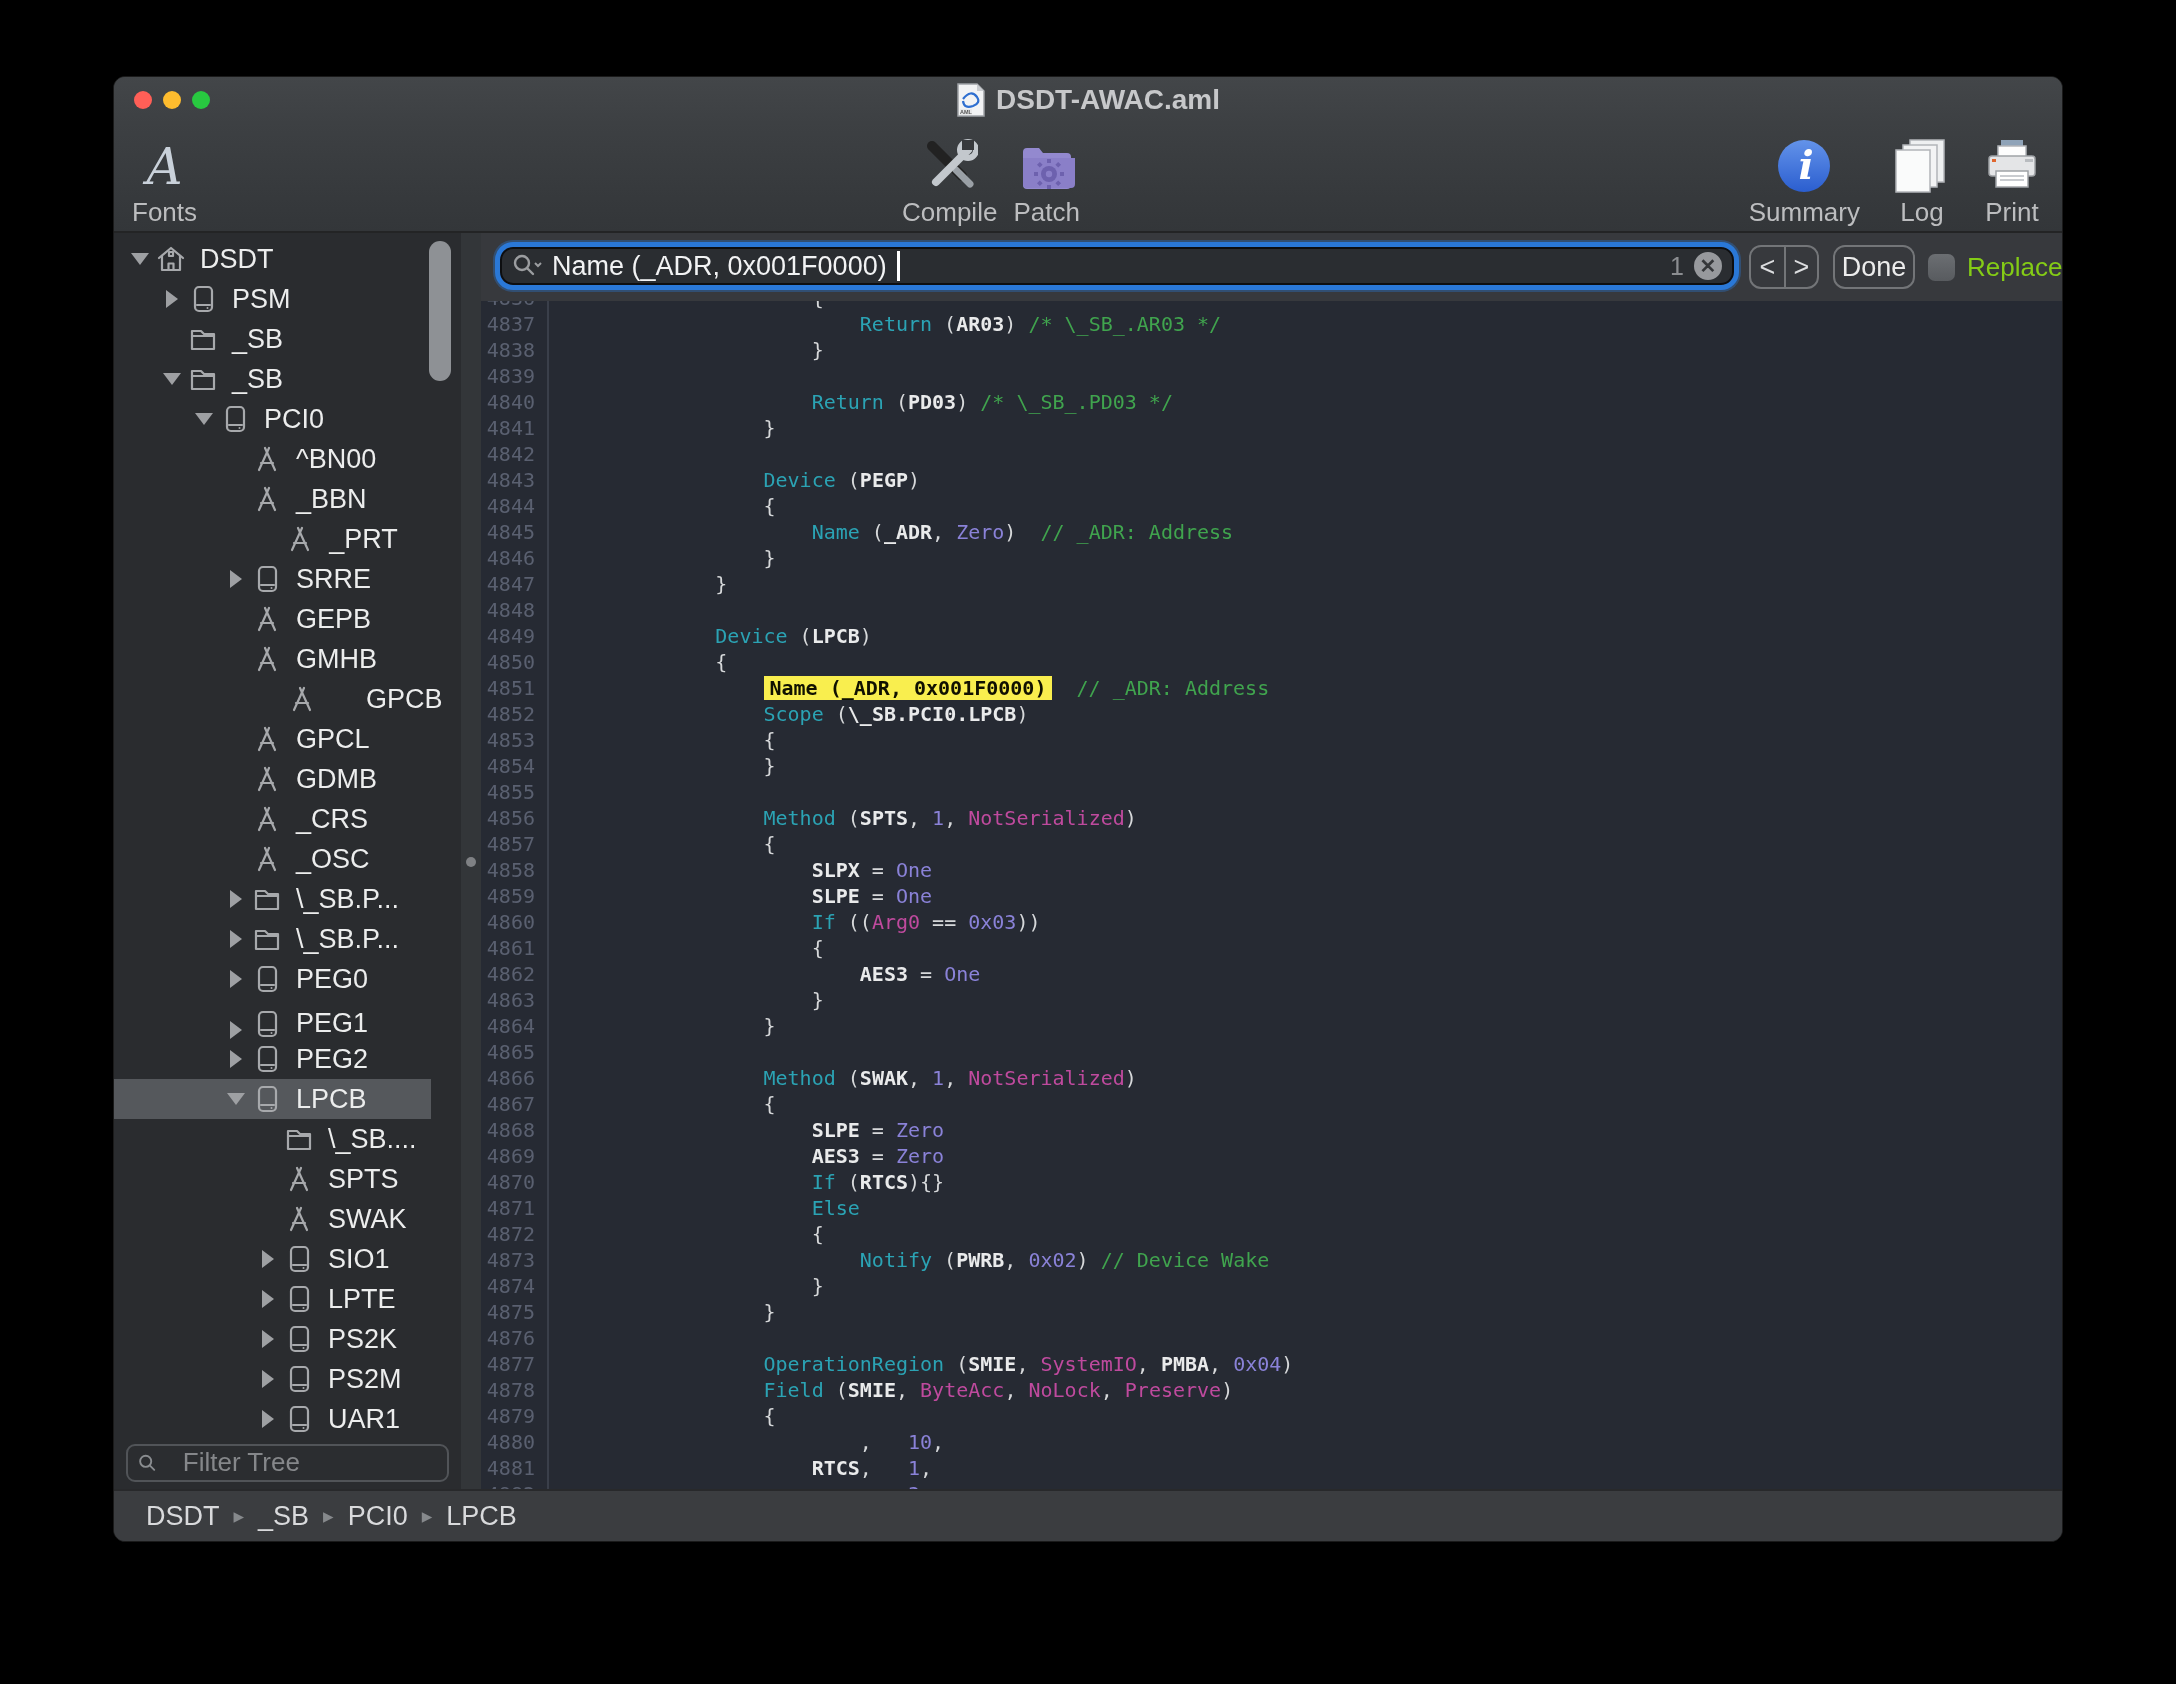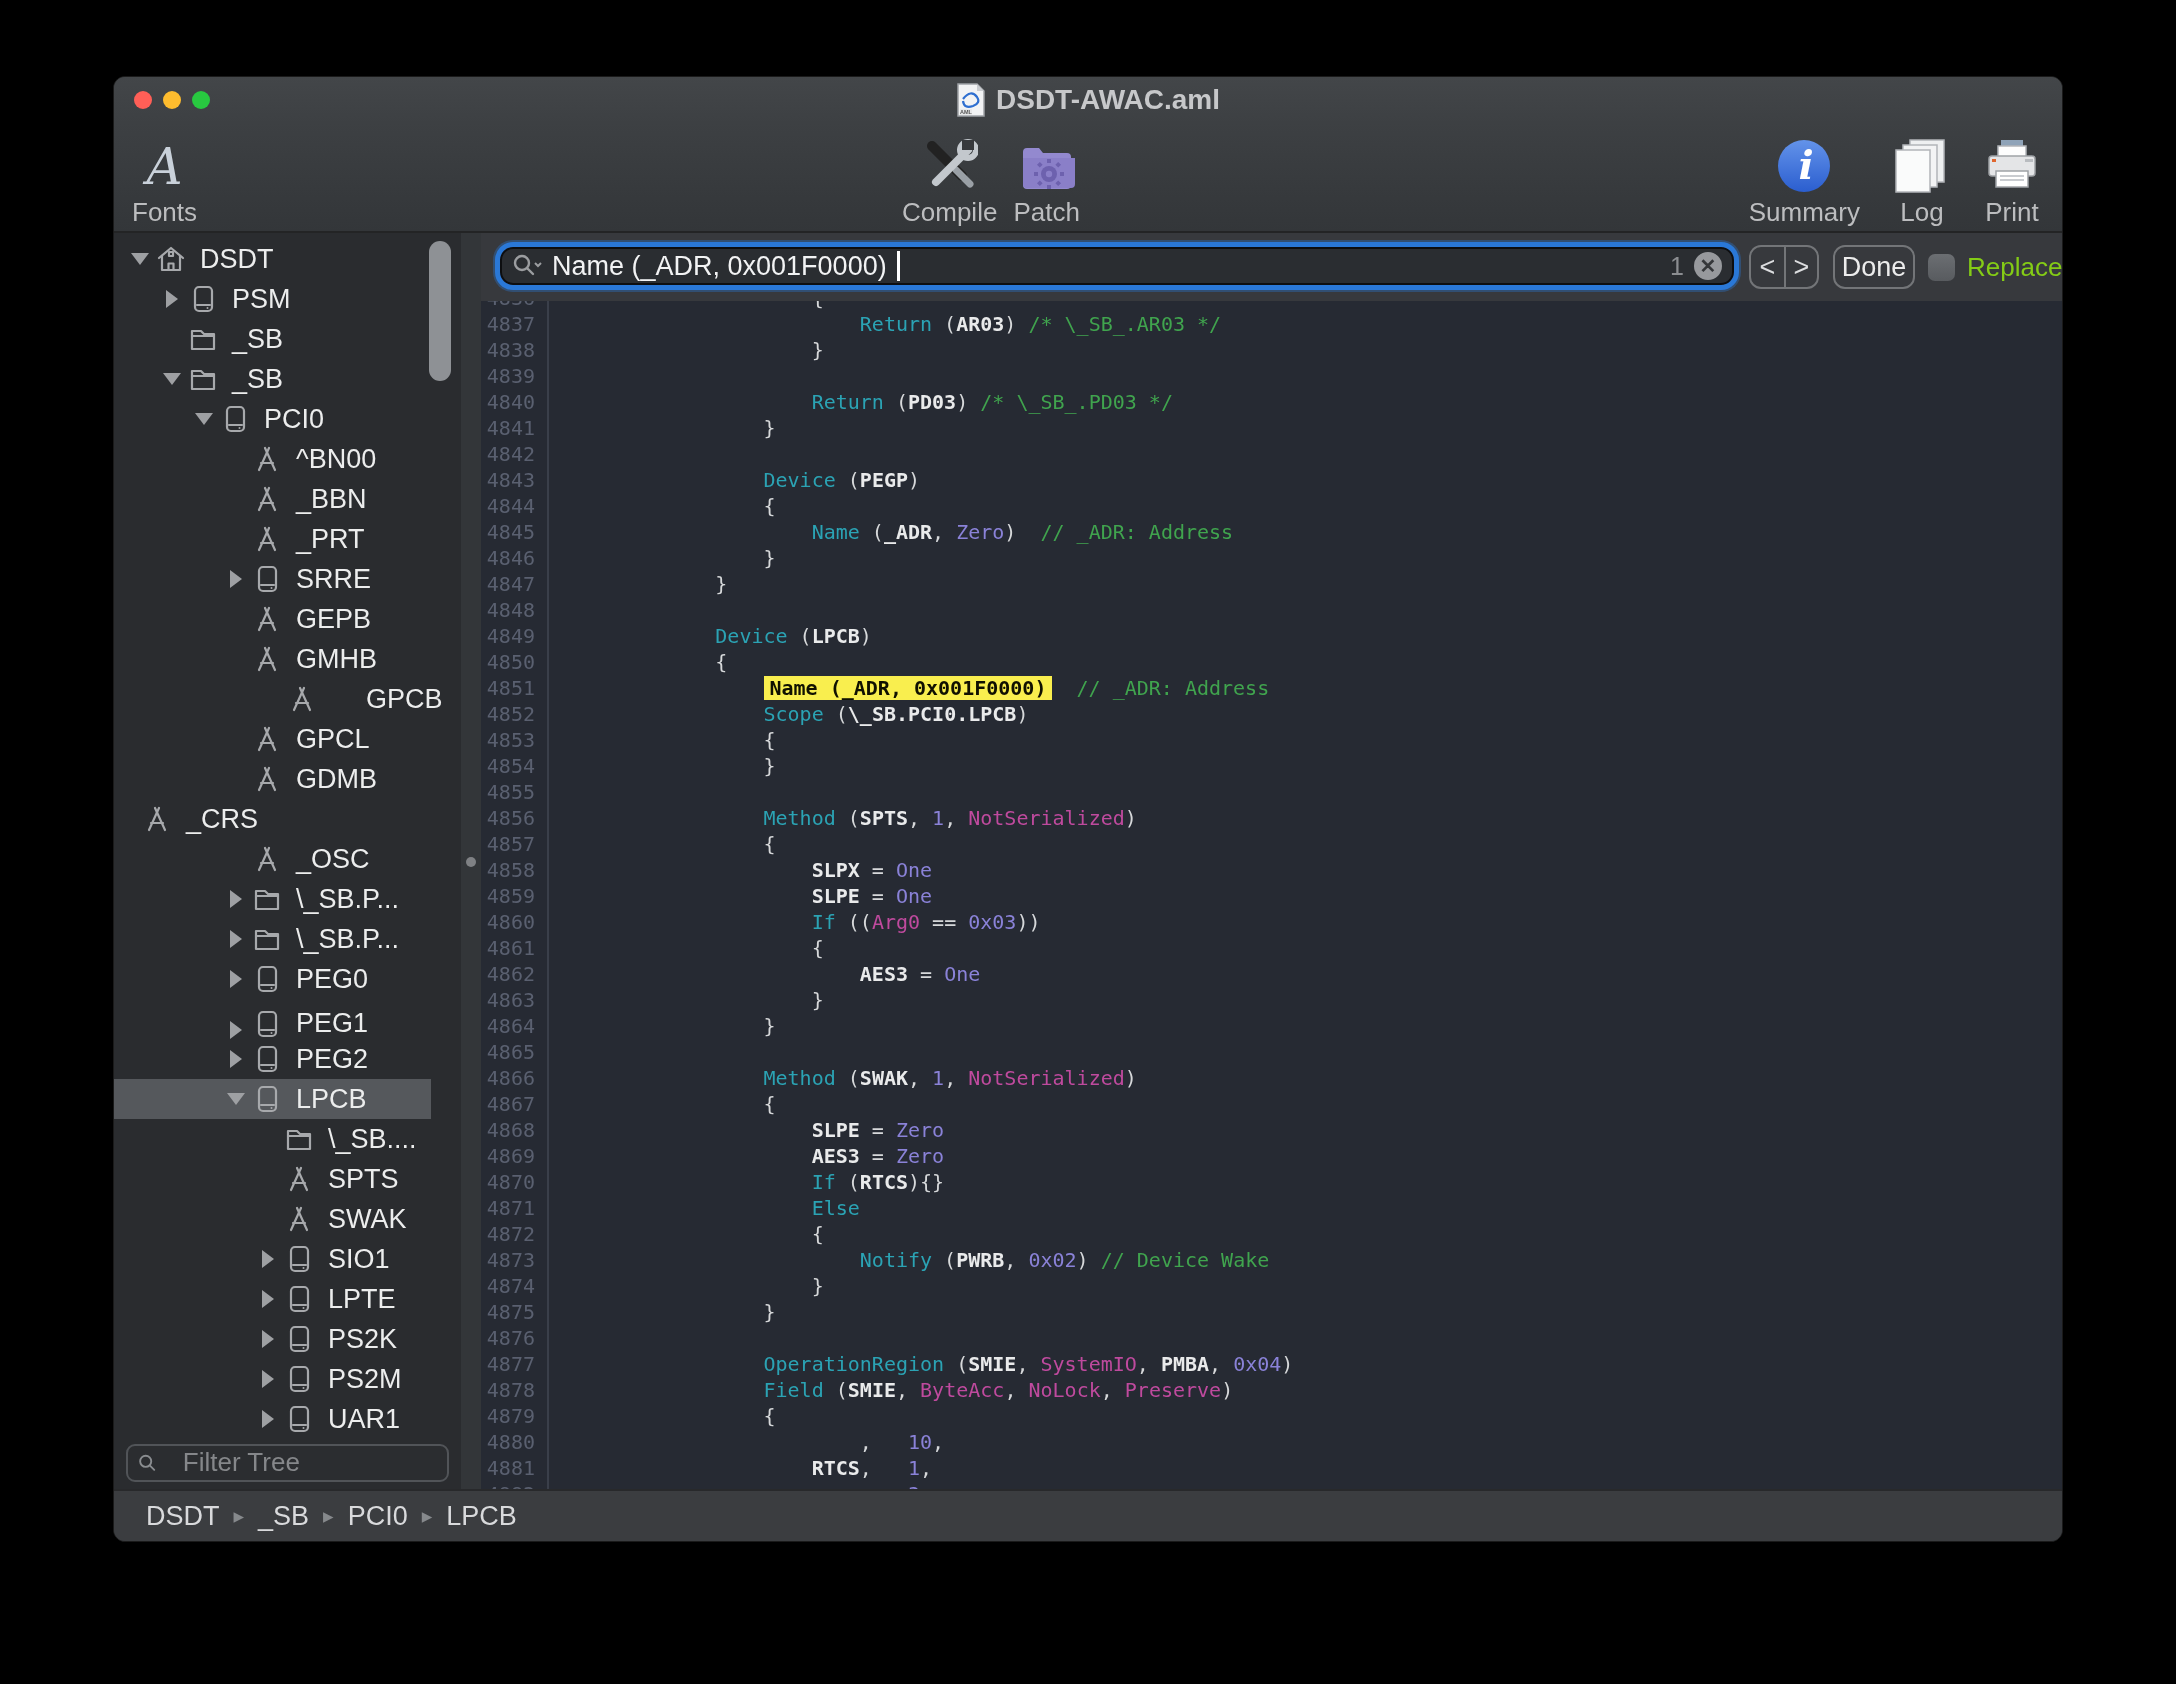--- a/index.html
+++ b/index.html
@@ -265,21 +265,21 @@
               <span class="disc none"></span>
               <span class="tr-icon">
                 <svg viewBox="0 0 30 30">
                   <path d="M7 26 L17 4"></path>
                   <path d="M23 26 L13 4"></path>
                   <path d="M9 19 H21"></path>
                 </svg>
               </span>
               <span>_BBN</span>
             </div>
-            <div class="tr-row" style="padding-left: 110px;">
+            <div class="tr-row" style="padding-left: 110px; justify-content: center;">
               <span class="disc none"></span>
               <span class="tr-icon">
                 <svg viewBox="0 0 30 30">
                   <path d="M7 26 L17 4"></path>
                   <path d="M23 26 L13 4"></path>
                   <path d="M9 19 H21"></path>
                 </svg>
               </span>
               <span>_PRT</span>
             </div>
@@ -342,21 +342,21 @@
               <span class="disc none"></span>
               <span class="tr-icon">
                 <svg viewBox="0 0 30 30">
                   <path d="M7 26 L17 4"></path>
                   <path d="M23 26 L13 4"></path>
                   <path d="M9 19 H21"></path>
                 </svg>
               </span>
               <span>GDMB</span>
             </div>
-            <div class="tr-row" style="">
+            <div class="tr-row" style="padding-left: 110px;">
               <span class="disc none"></span>
               <span class="tr-icon">
                 <svg viewBox="0 0 30 30">
                   <path d="M7 26 L17 4"></path>
                   <path d="M23 26 L13 4"></path>
                   <path d="M9 19 H21"></path>
                 </svg>
               </span>
               <span>_CRS</span>
             </div>

